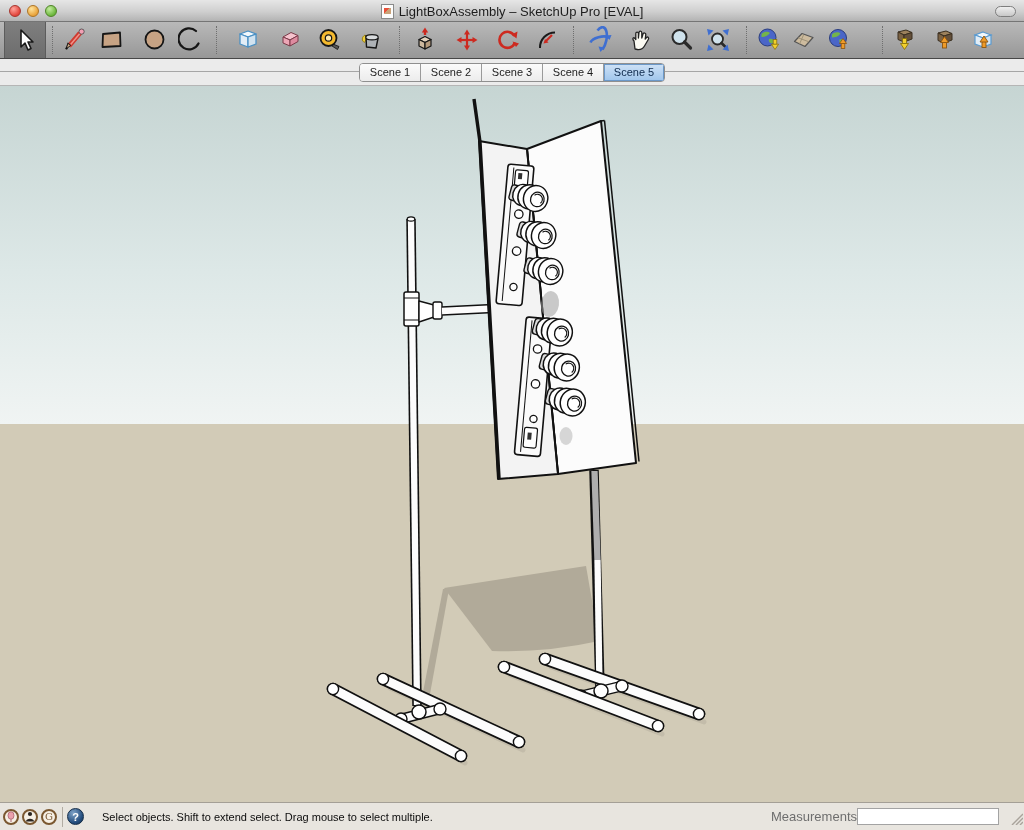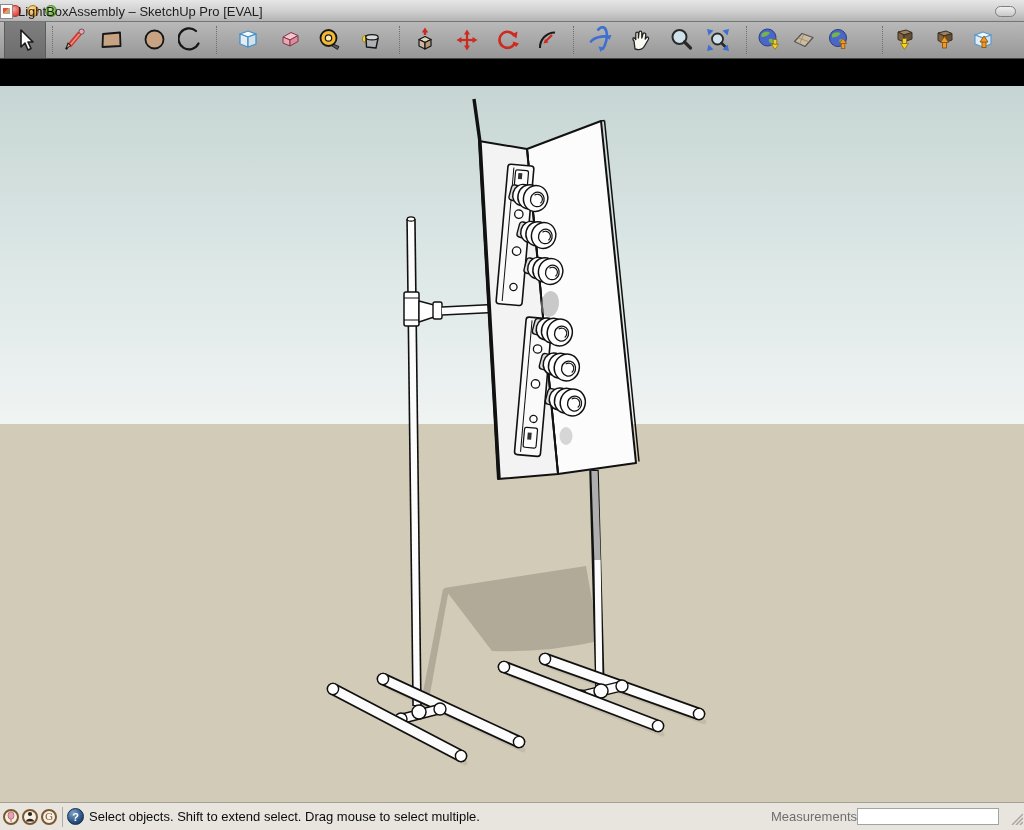--- a/index.html
+++ b/index.html
@@ -8,21 +8,21 @@
 
   
   .titlebar{position:absolute;left:0;top:0;width:1024px;height:22px;
     background:linear-gradient(#e6e6e6,#cfcfcf 55%,#b3b3b3);
     border-bottom:1px solid #757575;box-sizing:border-box;}
   .tl{position:absolute;top:5px;width:12px;height:12px;border-radius:50%;box-sizing:border-box;}
   .tl.red{left:9px;background:radial-gradient(circle at 35% 30%,#ffa49c,#e2453c 70%);border:1px solid #a8352e;}
   .tl.yellow{left:27px;background:radial-gradient(circle at 35% 30%,#ffe39a,#e9a33b 70%);border:1px solid #ad7426;}
   .tl.green{left:45px;background:radial-gradient(circle at 35% 30%,#c4eda0,#6cb73c 70%);border:1px solid #4f8427;}
   .title-wrap{position:absolute;left:0;top:0;width:100%;height:22px;display:flex;
-    align-items:center;gap:5px;}
+    align-items:center;justify-content:center;gap:5px;}
   .doc-icon{width:13px;height:15px;background:#fdfdfd;border:1px solid #8a8a8a;position:relative;box-sizing:border-box;}
   .doc-icon::after{content:"";position:absolute;left:2px;top:3px;width:7px;height:6px;
     background:linear-gradient(135deg,#e8503a 45%,#caa37a 45%);}
   .title-text{font-size:13px;color:#1d1d1d;}
   .capsule{position:absolute;right:8px;top:6px;width:21px;height:11px;border-radius:6px;
     border:1px solid #7e7e7e;background:linear-gradient(#efefef,#c8c8c8);box-sizing:border-box;}
 
   
   .toolbar{position:absolute;left:0;top:22px;width:1024px;height:37px;
     background:linear-gradient(#b9b9b9,#979797);border-bottom:1px solid #474747;box-sizing:border-box;}
@@ -51,21 +51,21 @@
   
   .statusbar{position:absolute;left:0;top:802px;width:1024px;height:28px;background:#e8e5df;
     border-top:1px solid #a49f96;box-sizing:border-box;display:flex;align-items:center;}
   .sb-circle{width:16px;height:16px;border-radius:50%;border:2px solid #7a5730;background:#f6efe4;
     margin-left:3px;display:flex;align-items:center;justify-content:center;box-sizing:border-box;}
   .sb-sep{width:0;height:20px;border-left:1px solid #b1aca3;margin:0 4px 0 5px;}
   .help-sphere{width:17px;height:17px;border-radius:50%;
     background:radial-gradient(circle at 35% 28%,#7fa3c8,#244d7e 65%,#14304f);
     border:1px solid #122b47;color:#fff;font-size:11px;font-weight:bold;text-align:center;
     line-height:16px;box-sizing:border-box;}
-  .sb-hint{font-size:13px;color:#0c0c0c;margin-left:5px;}
+  .sb-hint{font-size:11px;color:#0c0c0c;margin-left:18px;}
   .sb-right{margin-left:auto;display:flex;align-items:center;}
   .sb-meas-label{font-size:13px;color:#6e6e6e;}
   .sb-input{width:136px;height:15px;border:1px solid #a3a3a3;background:#fff;font-size:11px;
     padding:0 2px;margin-right:10px;}
   .grip{width:14px;height:14px;margin-right:1px;align-self:flex-end;}
 
   .g-letter{font-family:"DejaVu Serif",serif;font-size:10px;color:#7c5c38;line-height:10px;}
   svg{display:block;}
 </style>
 </head>
@@ -272,20 +272,31 @@
       <svg width="28" height="28">
         <polygon points="13,6 21,9 13,12 5,9" fill="#f2f8fc" stroke="#5b9bd0" stroke-width="1.2"></polygon>
         <polygon points="5,9 13,12 13,21 5,18" fill="#e2edf6" stroke="#5b9bd0" stroke-width="1.2"></polygon>
         <polygon points="13,12 21,9 21,18 13,21" fill="#d2e3f0" stroke="#5b9bd0" stroke-width="1.2"></polygon>
         <rect x="12" y="15.5" width="4" height="6" fill="#f09b28" stroke="#8a5410" stroke-width="0.9"></rect>
         <polygon points="10,16 18,16 14,10" fill="#f09b28" stroke="#8a5410" stroke-width="0.9"></polygon>
       </svg>
     </div>
   </div>
 
+  <div class="tabstrip">
+    <div class="tab-rule left"></div>
+    <div class="tab-rule right"></div>
+    <div class="tabs">
+      <div class="tab">Scene 1</div>
+      <div class="tab">Scene 2</div>
+      <div class="tab">Scene 3</div>
+      <div class="tab">Scene 4</div>
+      <div class="tab active">Scene 5</div>
+    </div>
+  </div>
 
   <div class="viewport">
     <svg width="1024" height="716" viewBox="0 86 1024 716">
       <defs>
         <linearGradient id="sky" x1="0" y1="86" x2="0" y2="424" gradientUnits="userSpaceOnUse">
           <stop offset="0" stop-color="#c6d5d3"></stop>
           <stop offset="0.55" stop-color="#dde8e7"></stop>
           <stop offset="1" stop-color="#f0f4f3"></stop>
         </linearGradient>
         <g id="bulb">

